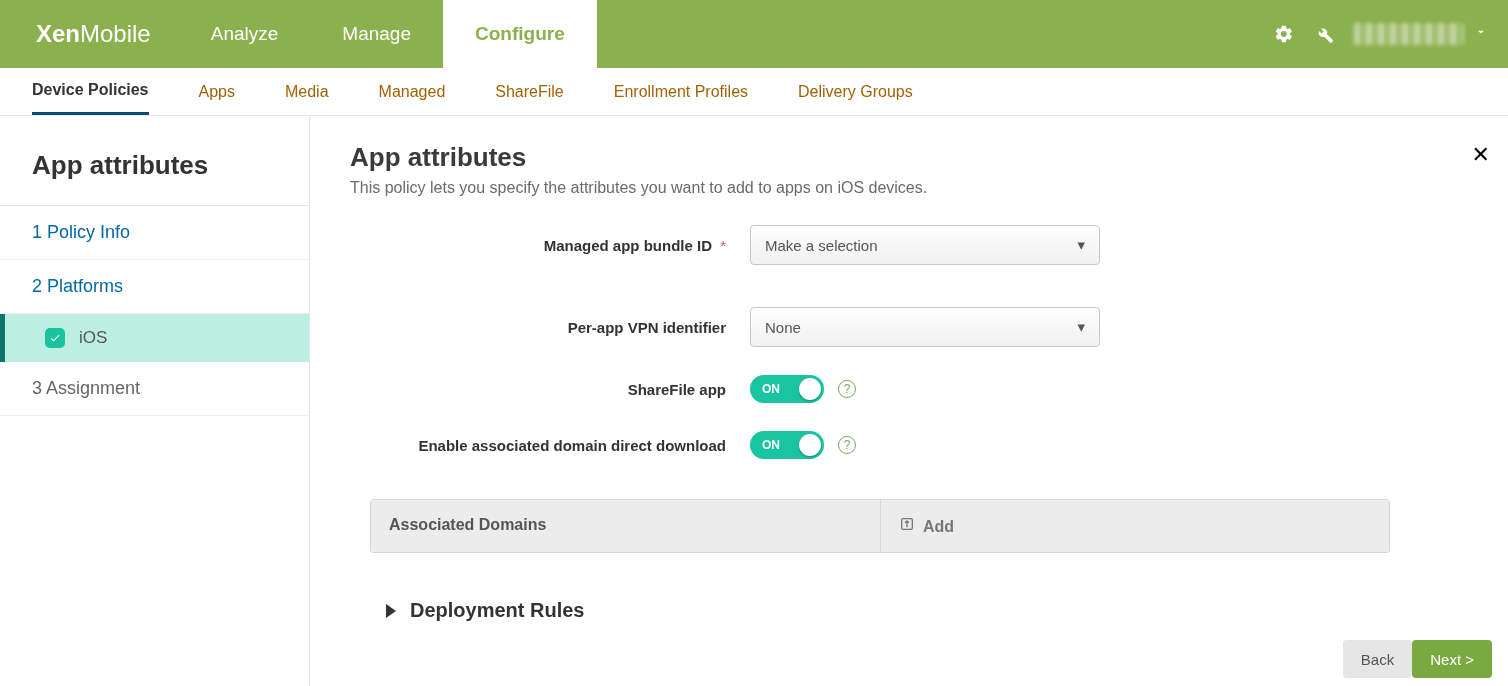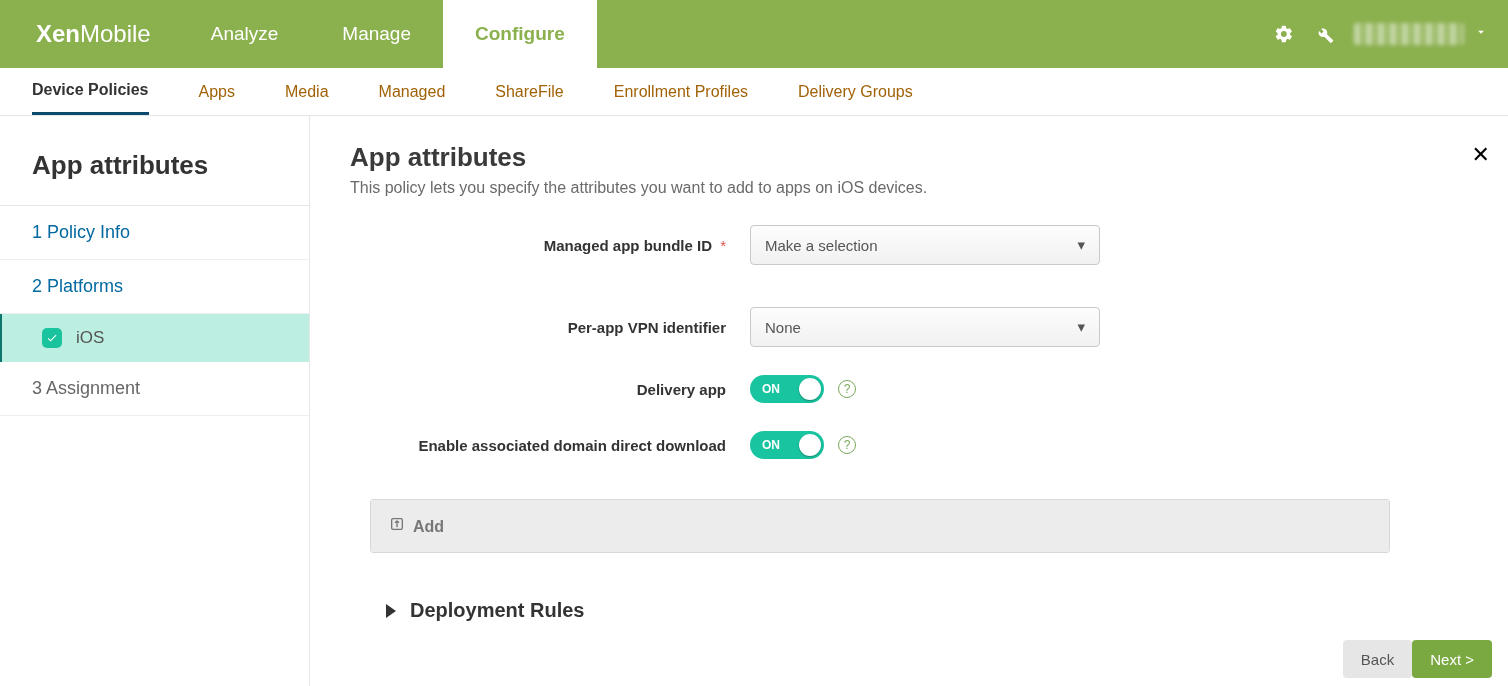--- a/index.html
+++ b/index.html
@@ -118,21 +118,21 @@
     }
     .step.other { color:#0369a1; }
     .step-sub {
       padding: 14px 32px 14px 40px;
       background: #bdeee2;
       display: flex;
       align-items: center;
       gap: 14px;
       color: #555;
       font-size: 17px;
-      border-left: 2px solid #0f766e;
+      border-left: 5px solid #0f766e;
       cursor: pointer;
     }
     .chk {
       width: 20px; height: 20px; border-radius: 5px;
       background: #18c39d; display:inline-flex; align-items:center; justify-content:center;
     }
     .content {
       flex: 1;
       position: relative;
       padding: 26px 40px 10px 40px;
@@ -342,38 +342,39 @@
 
     <div class="formrow" style="margin-top:42px;">
       <div class="lbl"><span>Per-app VPN identifier</span></div>
       <div class="select">
         <span>None</span>
         <span class="caret">▾</span>
       </div>
     </div>
 
     <div class="formrow">
-      <div class="lbl"><span>Delivery app</span></div>
+      <div class="lbl"><span>ShareFile app</span></div>
       <div class="toggle">
         <span>ON</span>
         <span class="knob"></span>
       </div>
       <span class="help-q">?</span>
     </div>
 
     <div class="formrow">
       <div class="lbl"><span>Enable associated domain direct download</span></div>
       <div class="toggle">
         <span>ON</span>
         <span class="knob"></span>
       </div>
       <span class="help-q">?</span>
     </div>
 
     <div class="tablebox">
+      <div class="th th-left">Associated Domains</div>
       <div class="th th-right">
         <span>
           <svg width="16" height="16" viewBox="0 0 24 24" fill="none" stroke="#777" stroke-width="2">
               <path d="M12 17V7M12 7l-3 3M12 7l3 3"></path>
               <rect x="4" y="4" width="16" height="16" rx="2"></rect>
             </svg>
         </span>
         <span>Add</span>
       </div>
     </div>

